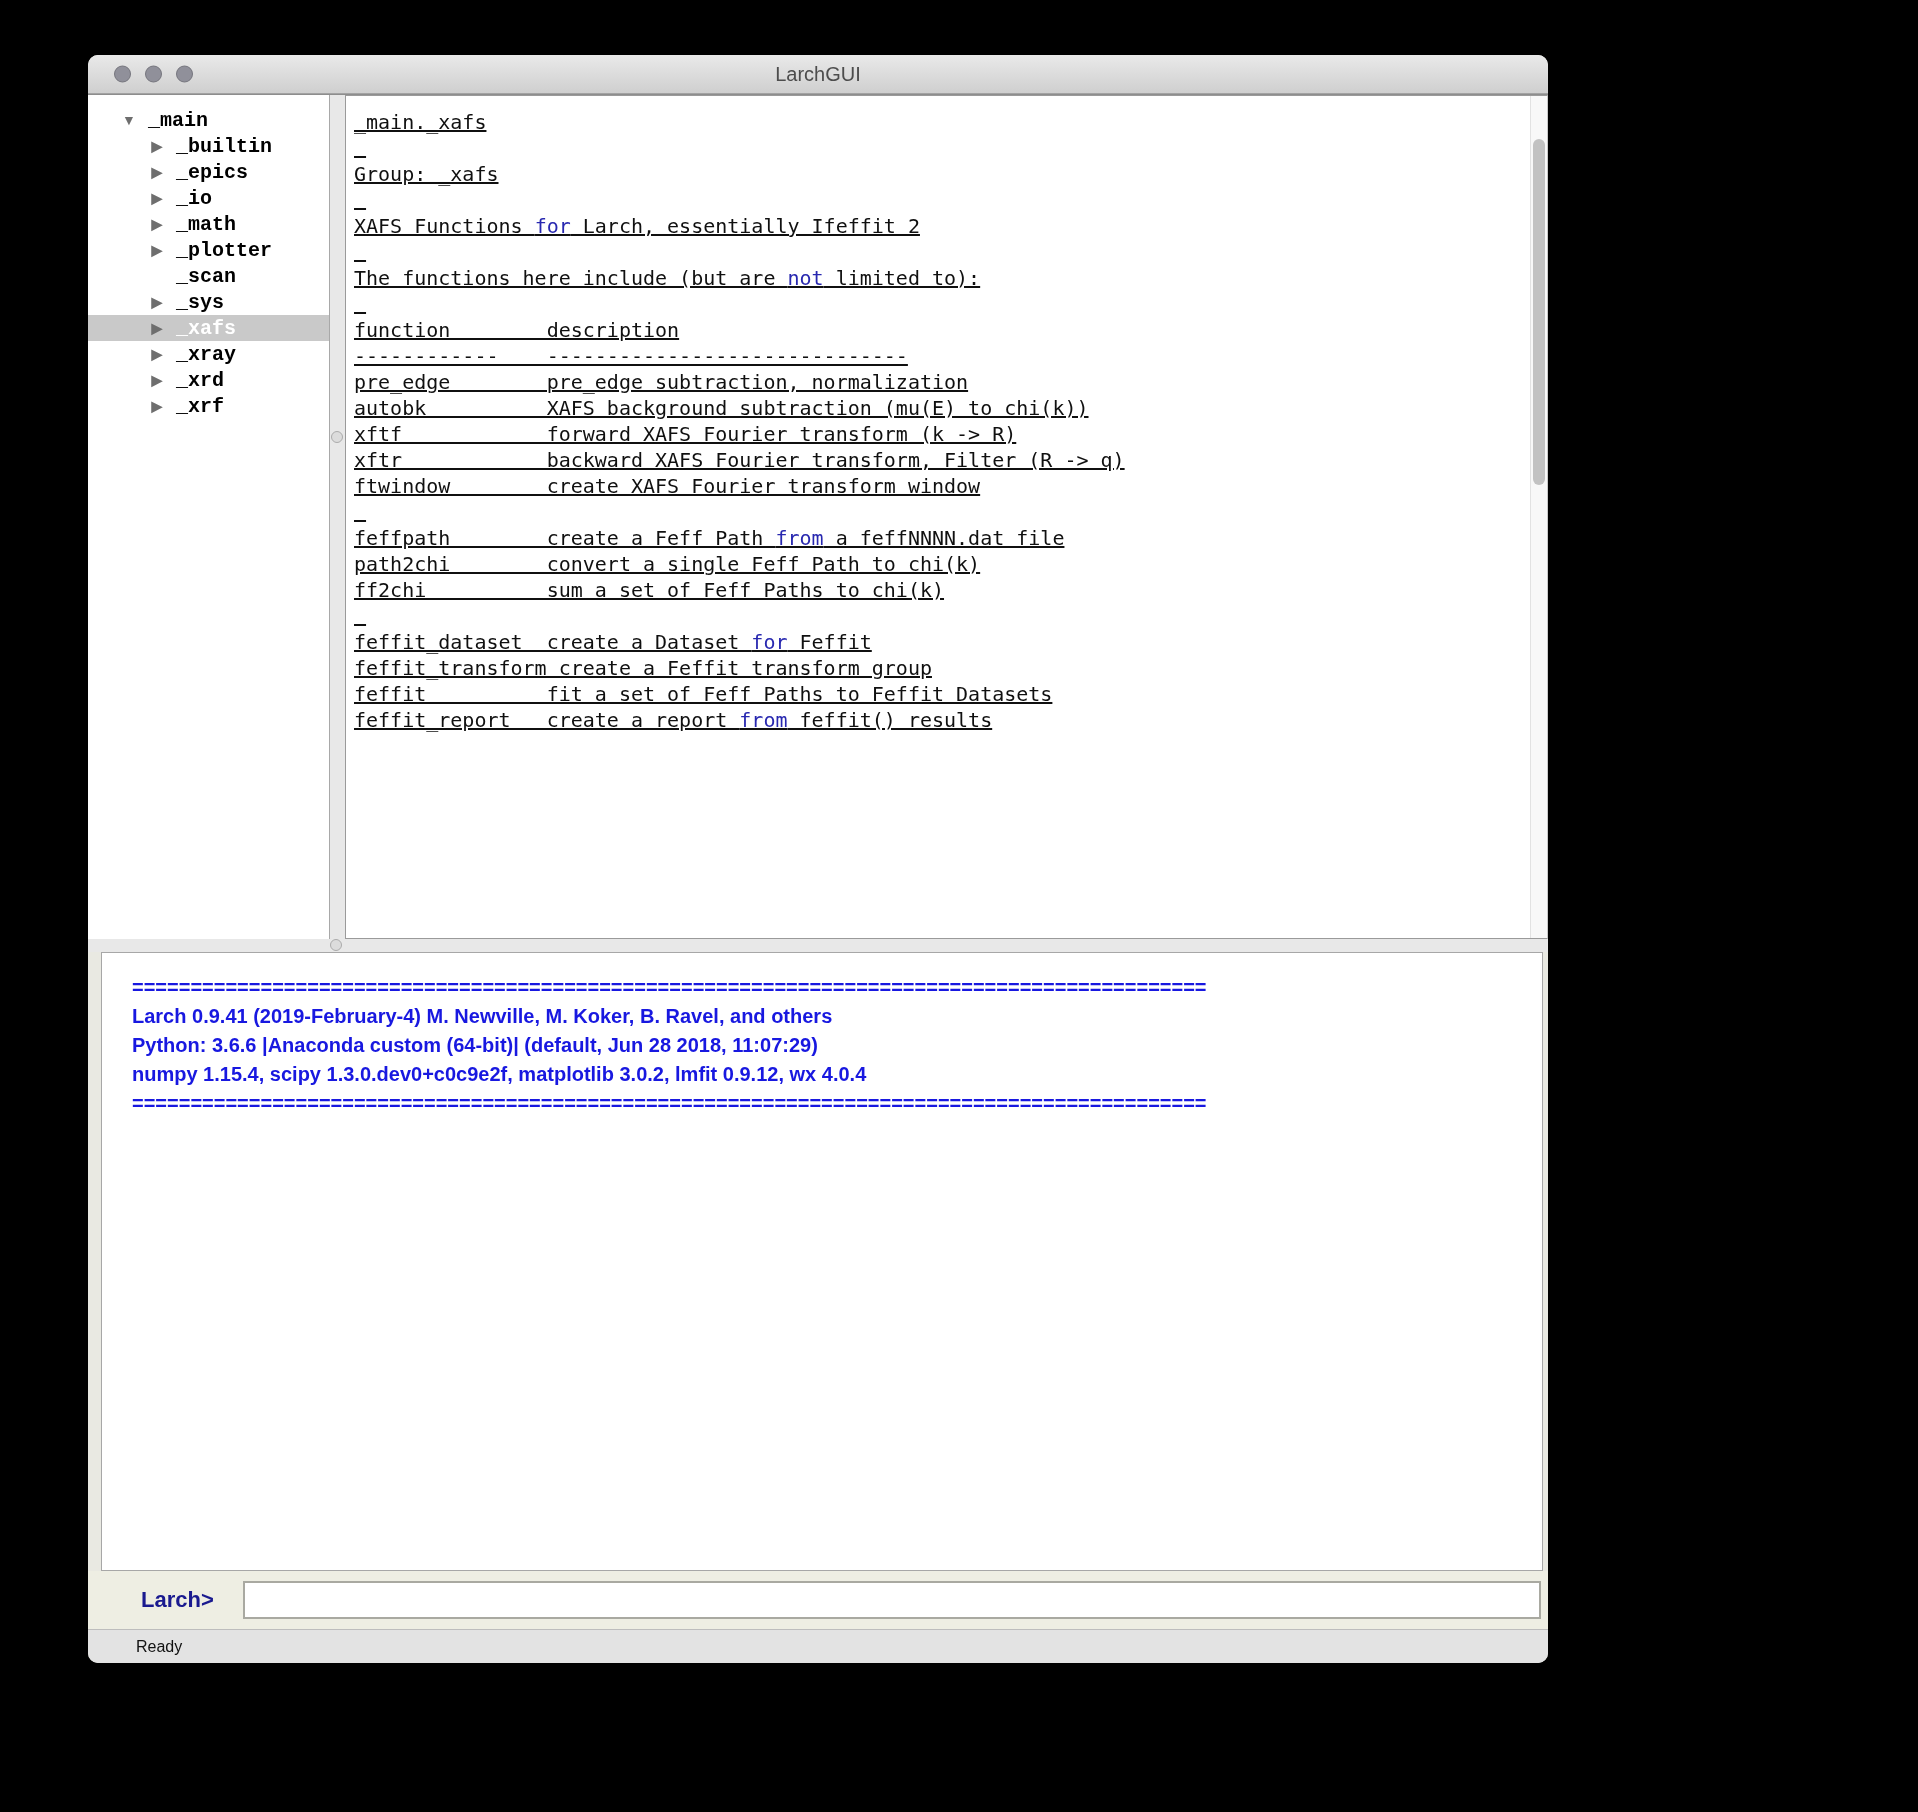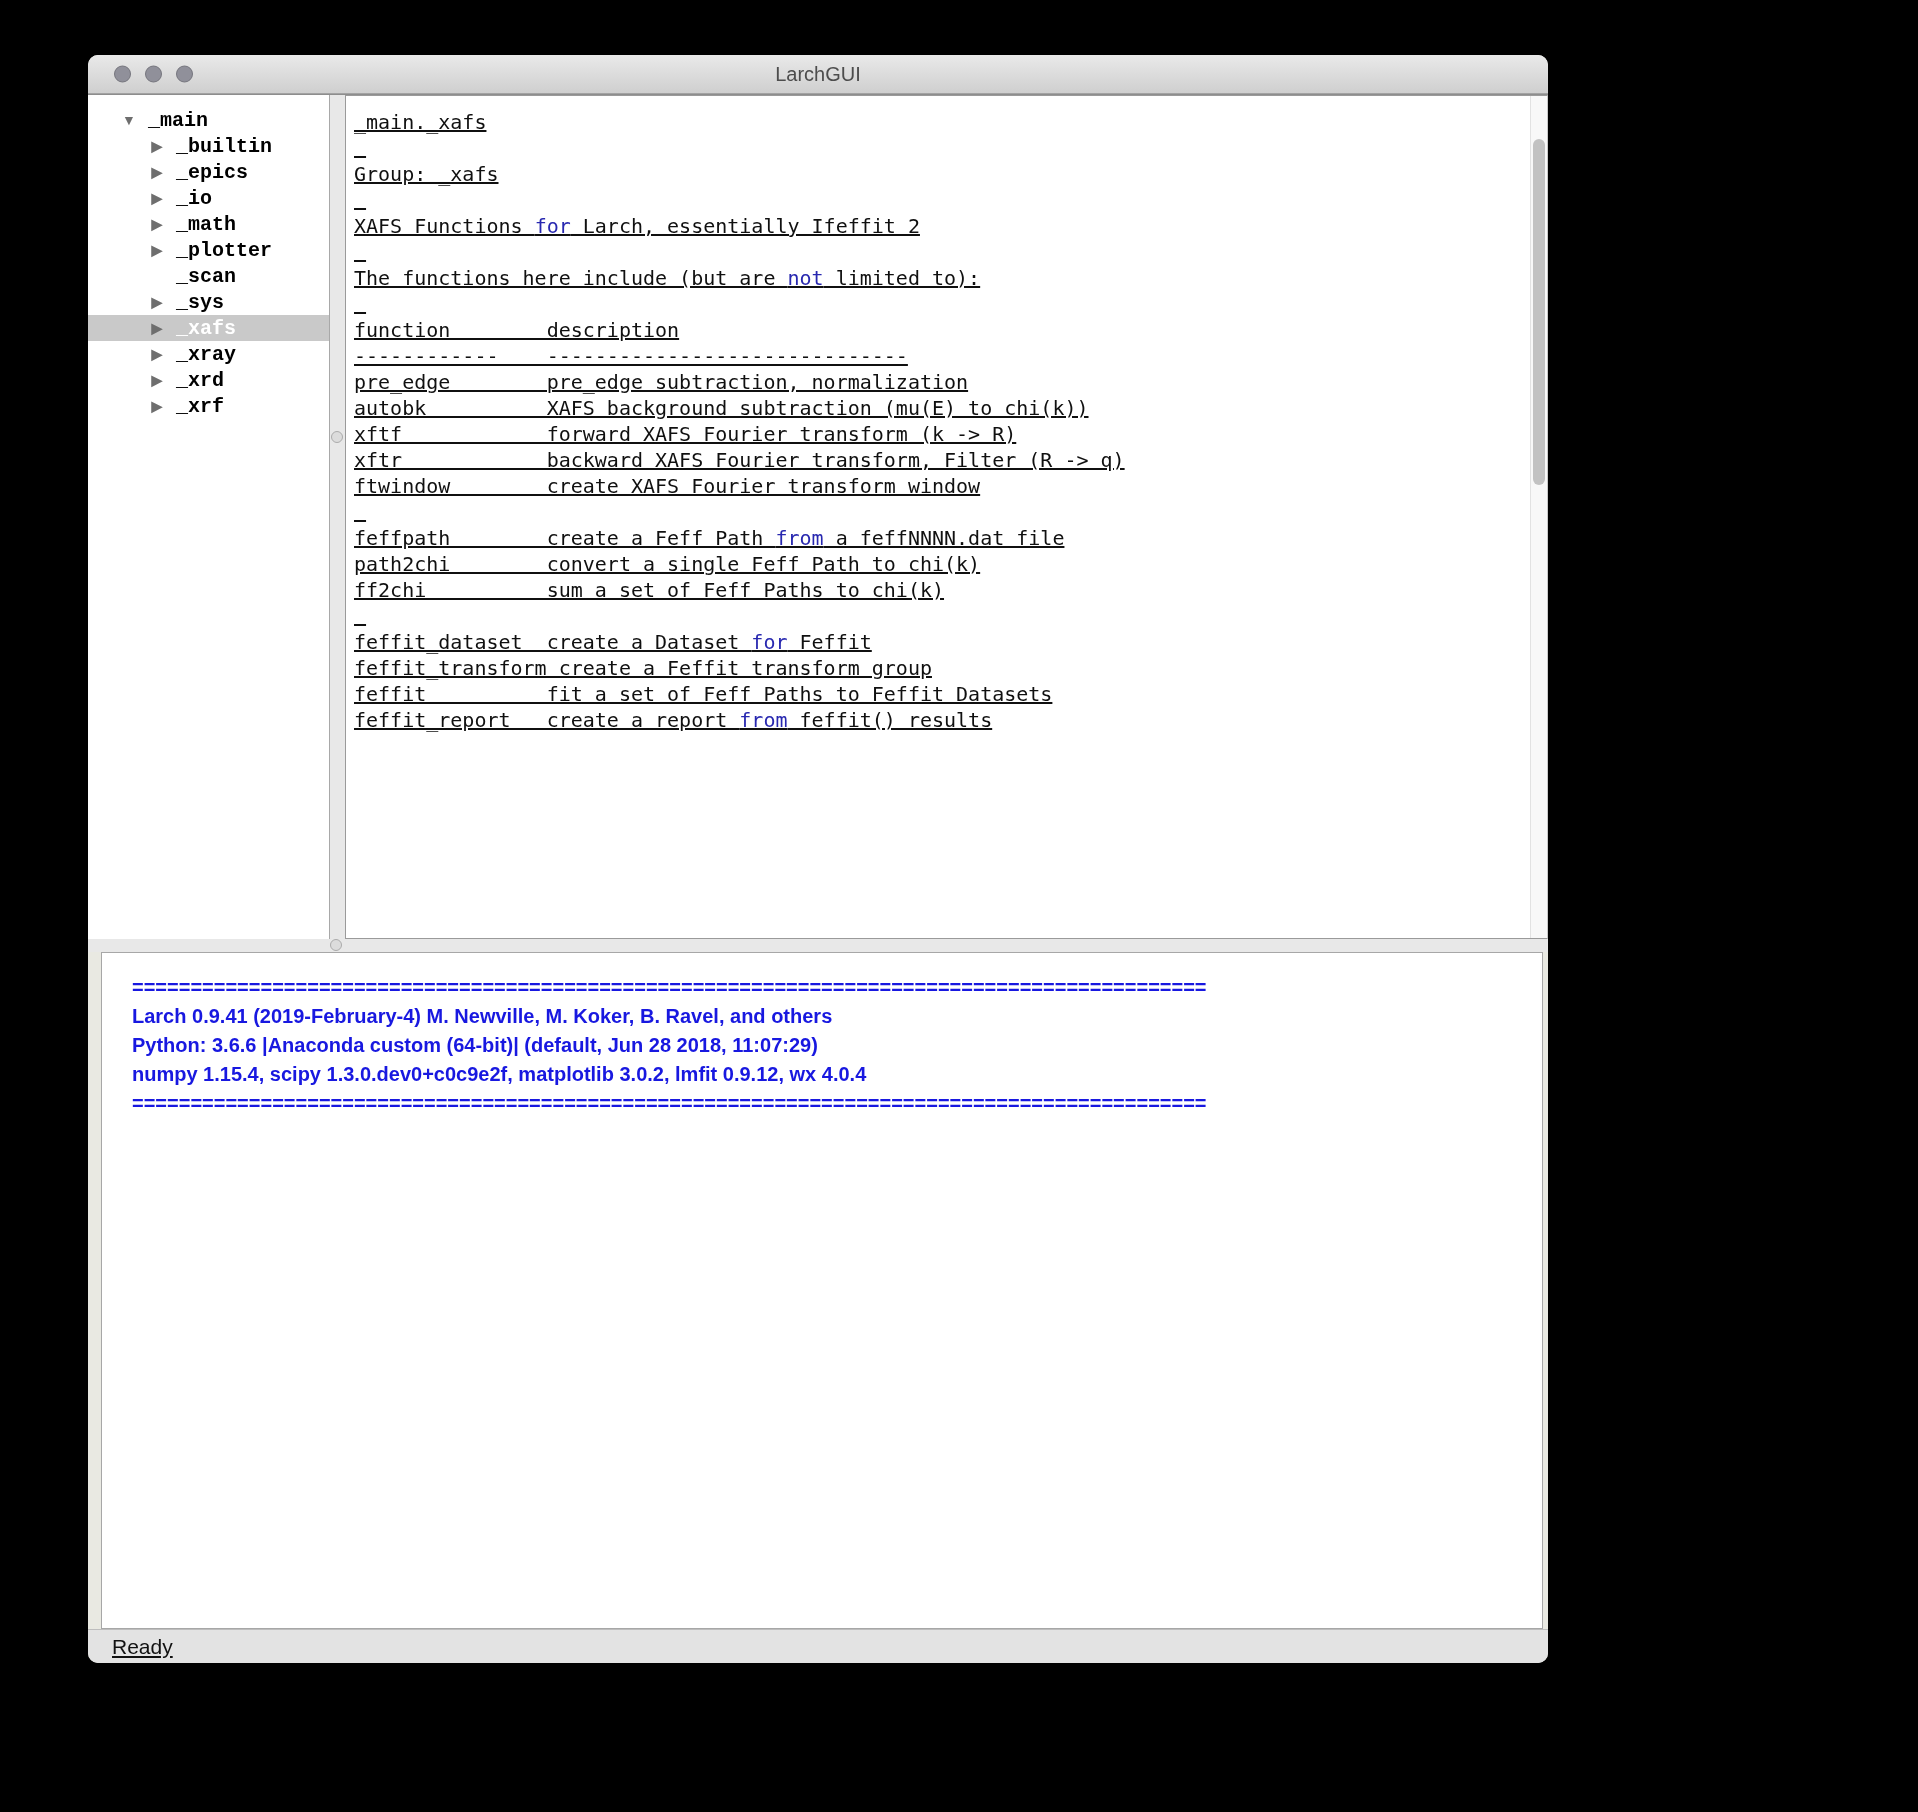--- a/index.html
+++ b/index.html
@@ -87,22 +87,22 @@
     margin-left:53px;font-weight:bold;font-size:22px;color:var(--prompt-navy);
   }
   .prompt-input{
     margin-left:29px;margin-right:7px;flex:1;height:38px;
     background:#fff;border:2px solid #a9a9a1;box-sizing:border-box;
     font-size:20px;font-family:"Liberation Sans",sans-serif;padding:0 8px;outline:none;
   }
   
   .status-bar{
     flex:0 0 33px;background:#e3e3e3;border-top:1px solid #bdbdbd;
-    display:flex;align-items:center;padding-left:24px;
-    font-size:21px;color:#111;text-decoration:underline;
+    display:flex;align-items:center;padding-left:48px;
+    font-size:16px;color:#111;
   }
 </style>
 </head>
 <body>
 
 <div class="window">
 
   <div class="titlebar">
     <div class="lights">
       <span class="light"></span>
@@ -175,18 +175,22 @@
   </div>
 
   <div class="h-sash">
     <span class="grip-dot"></span>
   </div>
 
   <div class="console-panel">
     <div class="console-text"><div class="line"><span>============================================================================================</span></div><div class="line"><span>Larch 0.9.41 (2019-February-4) M. Newville, M. Koker, B. Ravel, and others</span></div><div class="line"><span>Python: 3.6.6 |Anaconda custom (64-bit)| (default, Jun 28 2018, 11:07:29)</span></div><div class="line"><span>numpy 1.15.4, scipy 1.3.0.dev0+c0c9e2f, matplotlib 3.0.2, lmfit 0.9.12, wx 4.0.4</span></div><div class="line"><span>============================================================================================</span></div></div>
   </div>
 
+  <div class="prompt-bar">
+    <span class="prompt-label">Larch&gt;</span>
+    <input class="prompt-input" type="text" value="" style="">
+  </div>
 
   <div class="status-bar">
     <span>Ready</span>
   </div>
 
 </div>
 
 </body></html>

